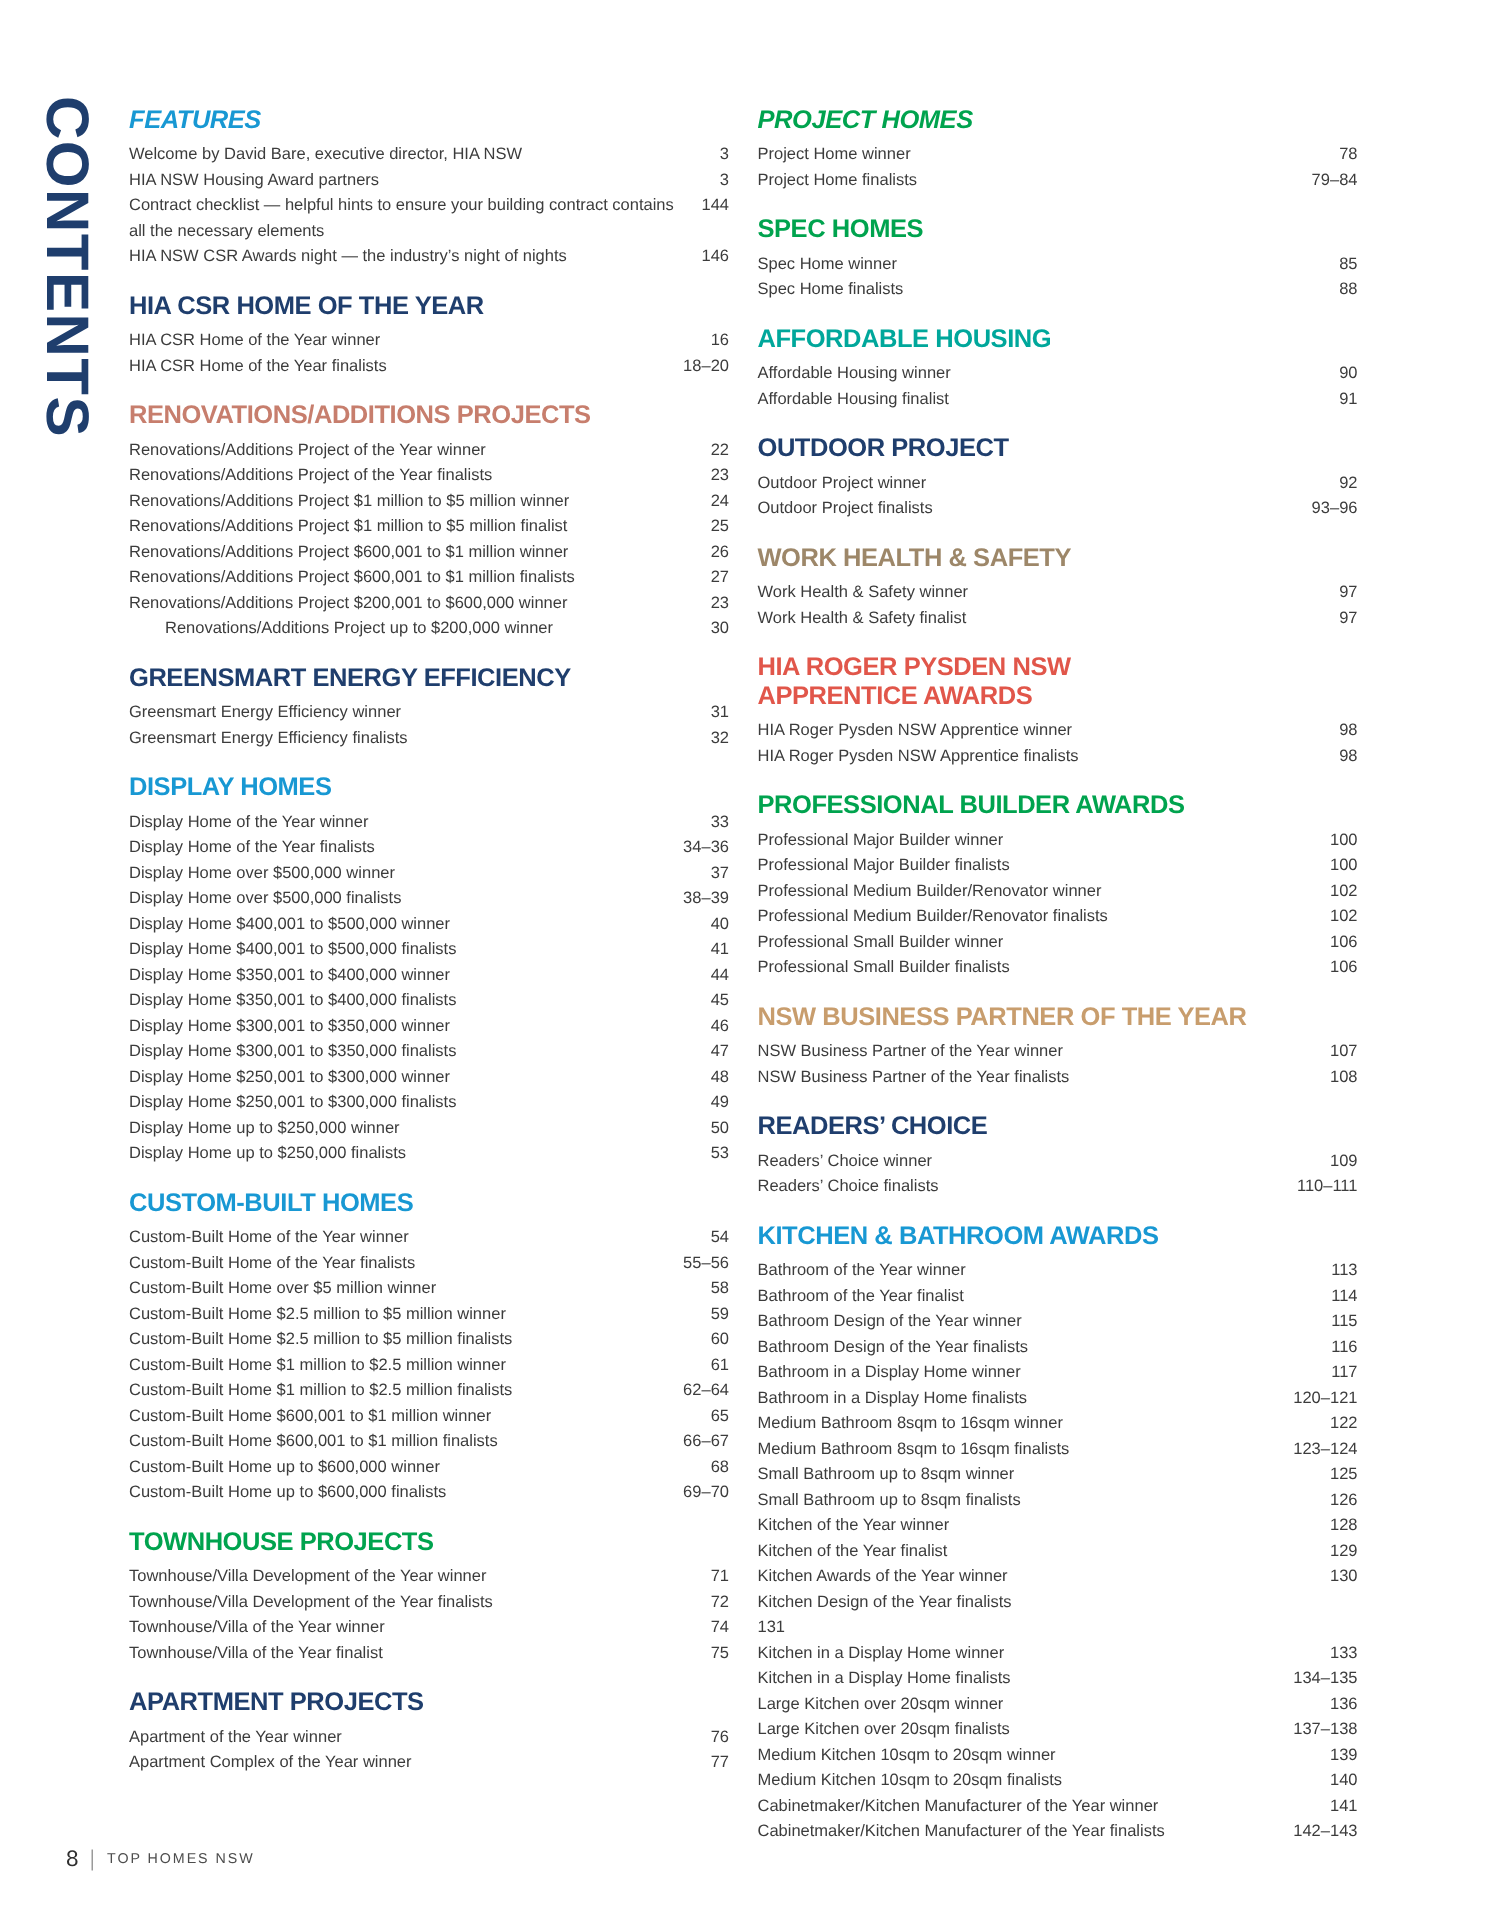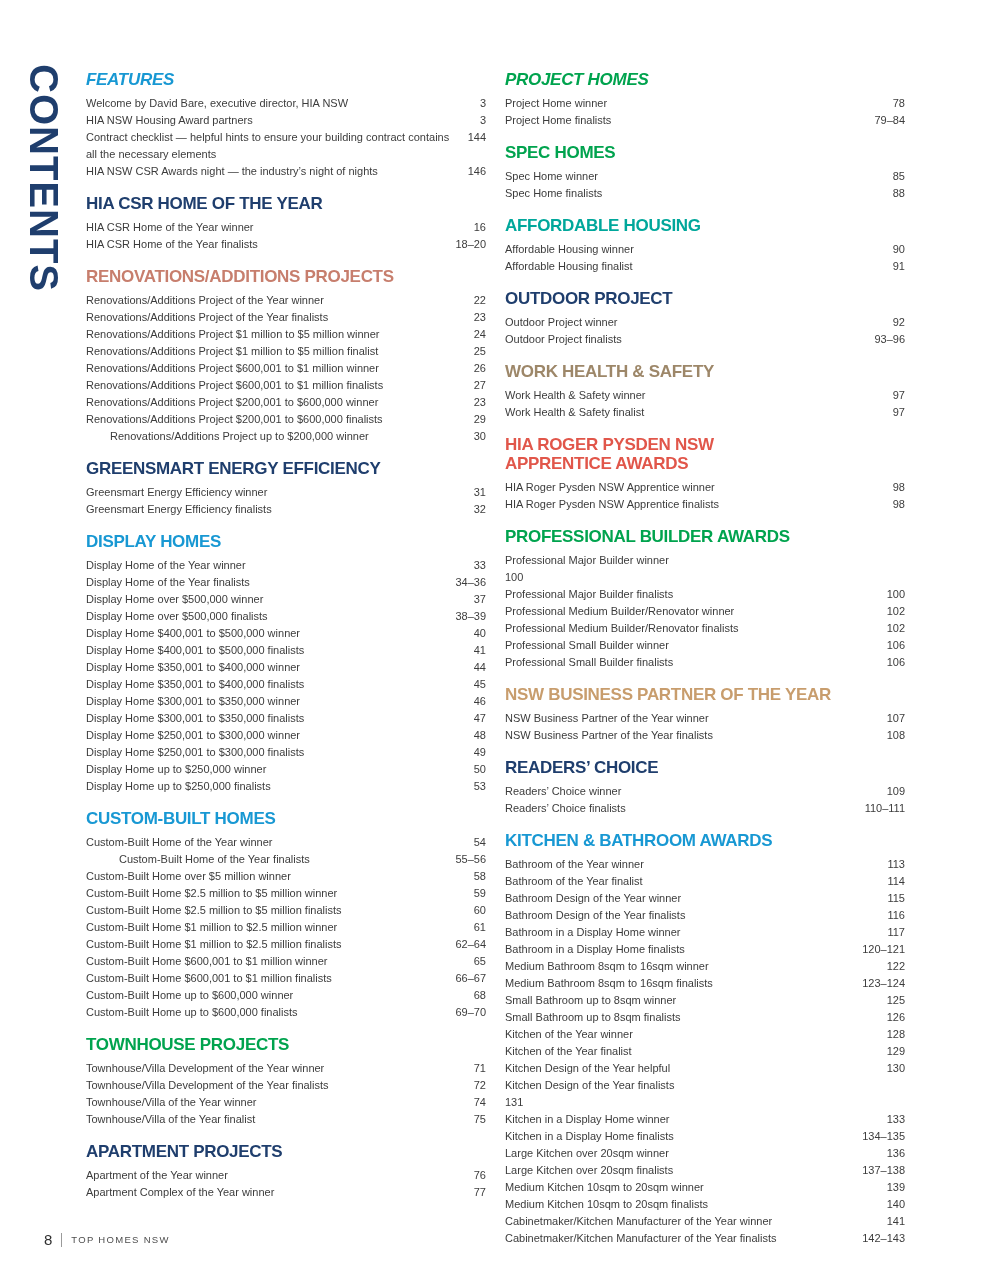--- a/index.html
+++ b/index.html
@@ -121,24 +121,20 @@
             <span class="toc-page">26</span>
           </div>
           <div class="toc-row" style="color: rgb(60, 60, 60);">
             <span class="toc-label">Renovations/Additions Project $600,001 to $1 million finalists</span>
             <span class="toc-page">27</span>
           </div>
           <div class="toc-row" style="color: rgb(60, 60, 60);">
             <span class="toc-label">Renovations/Additions Project $200,001 to $600,000 winner</span>
             <span class="toc-page">23</span>
           </div>
-          <div class="toc-row" style="color: rgb(60, 60, 60);">
-            <span class="toc-label">Renovations/Additions Project $200,001 to $600,000 finalists</span>
-            <span class="toc-page">29</span>
-          </div>
           <div class="toc-row" style="color: rgb(60, 60, 60); margin-left: 24px;">
             <span class="toc-label">Renovations/Additions Project up to $200,000 winner</span>
             <span class="toc-page">30</span>
           </div>
         </section>
         <section class="toc-section">
           <h2 class="sec-title" style="color: rgb(31, 62, 109);">GREENSMART ENERGY EFFICIENCY</h2>
           <div class="toc-row" style="color: rgb(60, 60, 60);">
             <span class="toc-label">Greensmart Energy Efficiency winner</span>
             <span class="toc-page">31</span>
@@ -206,21 +202,21 @@
             <span class="toc-label">Display Home up to $250,000 finalists</span>
             <span class="toc-page">53</span>
           </div>
         </section>
         <section class="toc-section">
           <h2 class="sec-title" style="color: rgb(24, 152, 211);">CUSTOM-BUILT HOMES</h2>
           <div class="toc-row" style="color: rgb(60, 60, 60);">
             <span class="toc-label">Custom-Built Home of the Year winner</span>
             <span class="toc-page">54</span>
           </div>
-          <div class="toc-row" style="color: rgb(60, 60, 60); margin-left: 33px;">
+          <div class="toc-row" style="color: rgb(60, 60, 60);">
             <span class="toc-label">Custom-Built Home of the Year finalists</span>
             <span class="toc-page">55–56</span>
           </div>
           <div class="toc-row" style="color: rgb(60, 60, 60);">
             <span class="toc-label">Custom-Built Home over $5 million winner</span>
             <span class="toc-page">58</span>
           </div>
           <div class="toc-row" style="color: rgb(60, 60, 60);">
             <span class="toc-label">Custom-Built Home $2.5 million to $5 million winner</span>
             <span class="toc-page">59</span>
@@ -348,21 +344,21 @@
             <span class="toc-label">HIA Roger Pysden NSW Apprentice winner</span>
             <span class="toc-page">98</span>
           </div>
           <div class="toc-row" style="color: rgb(60, 60, 60);">
             <span class="toc-label">HIA Roger Pysden NSW Apprentice finalists</span>
             <span class="toc-page">98</span>
           </div>
         </section>
         <section class="toc-section">
           <h2 class="sec-title" style="color: rgb(0, 163, 78);">PROFESSIONAL BUILDER AWARDS</h2>
-          <div class="toc-row" style="color: rgb(60, 60, 60); flex-direction: column;">
+          <div class="toc-row" style="color: rgb(60, 60, 60);">
             <span class="toc-label">Professional Major Builder winner</span>
             <span class="toc-page">100</span>
           </div>
           <div class="toc-row" style="color: rgb(60, 60, 60);">
             <span class="toc-label">Professional Major Builder finalists</span>
             <span class="toc-page">100</span>
           </div>
           <div class="toc-row" style="color: rgb(60, 60, 60);">
             <span class="toc-label">Professional Medium Builder/Renovator winner</span>
             <span class="toc-page">102</span>
@@ -446,21 +442,21 @@
           </div>
           <div class="toc-row" style="color: rgb(60, 60, 60);">
             <span class="toc-label">Kitchen of the Year winner</span>
             <span class="toc-page">128</span>
           </div>
           <div class="toc-row" style="color: rgb(60, 60, 60);">
             <span class="toc-label">Kitchen of the Year finalist</span>
             <span class="toc-page">129</span>
           </div>
           <div class="toc-row" style="color: rgb(60, 60, 60);">
-            <span class="toc-label">Kitchen Design of the Year helpful</span>
+            <span class="toc-label">Kitchen Awards of the Year winner</span>
             <span class="toc-page">130</span>
           </div>
           <div class="toc-row" style="color: rgb(60, 60, 60); flex-direction: column;">
             <span class="toc-label">Kitchen Design of the Year finalists</span>
             <span class="toc-page">131</span>
           </div>
           <div class="toc-row" style="color: rgb(60, 60, 60);">
             <span class="toc-label">Kitchen in a Display Home winner</span>
             <span class="toc-page">133</span>
           </div>

